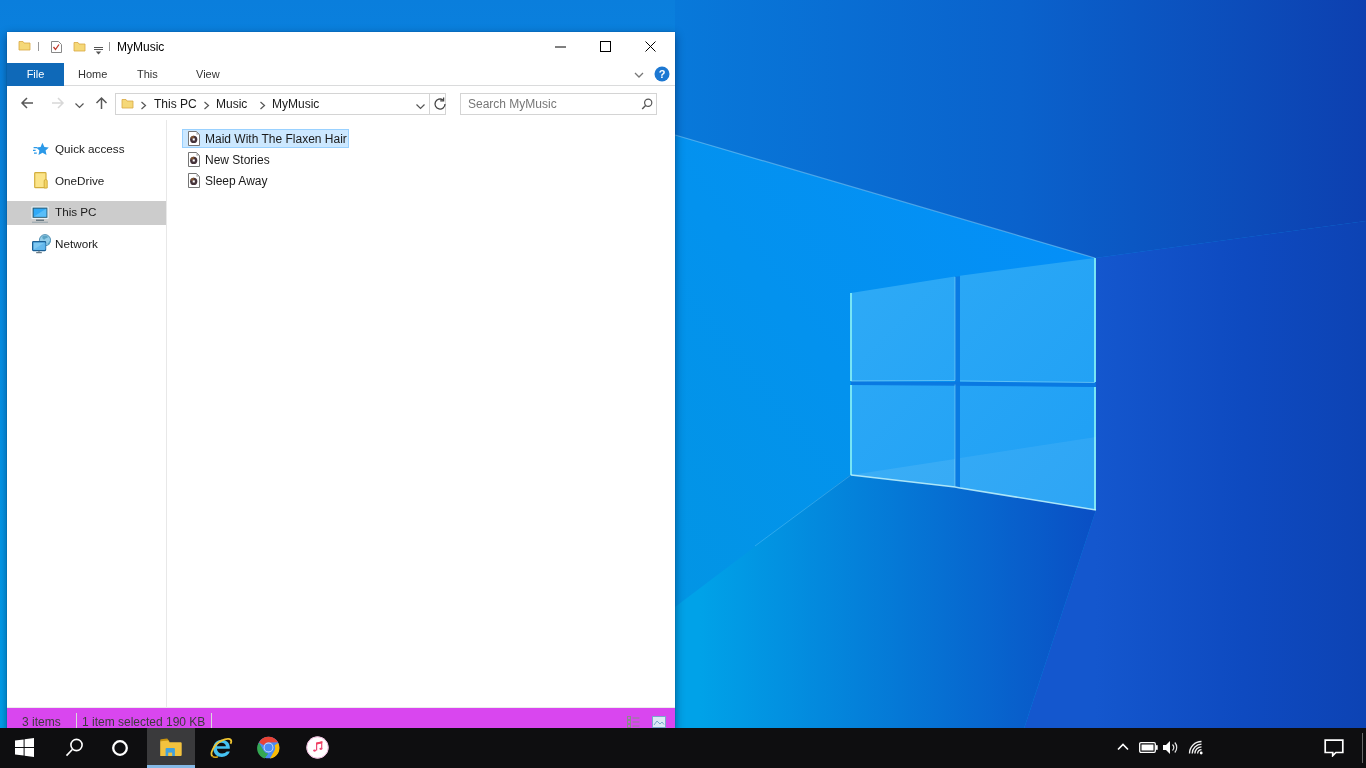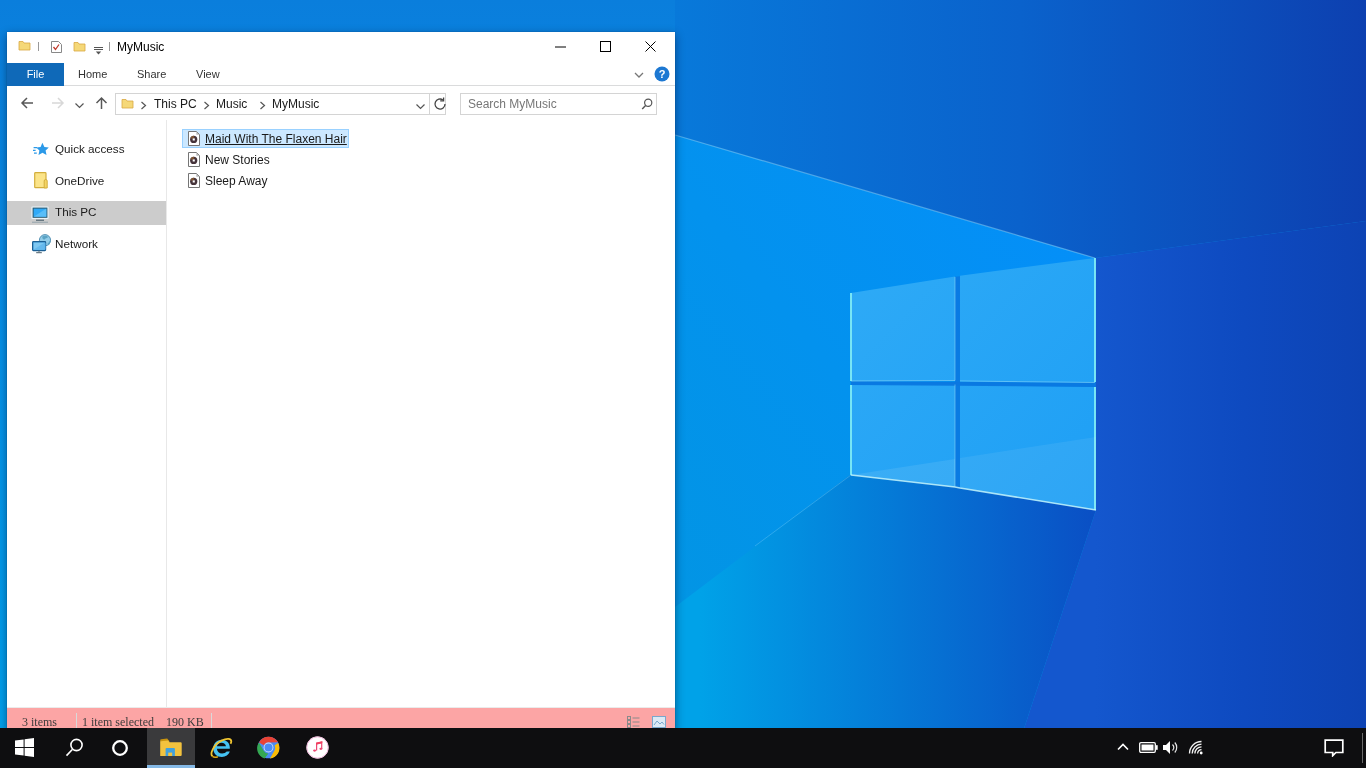--- a/index.html
+++ b/index.html
@@ -21,21 +21,21 @@
   #addr { position:absolute; left:0; top:54px; width:668px; height:34px; background:#fff; }
   .box { position:absolute; border:1px solid #d4d4d4; background:#fff; top:7px; height:22px; }
   
   #side { position:absolute; left:0; top:88px; width:159px; height:587px; background:#fff;text-decoration:underline; }
   #sidedivider { position:absolute; left:159px; top:88px; width:1px; height:587px; background:#e8e8e8; }
   .srow { position:absolute; left:0; width:159px; height:24px; }
   .srow .lbl { position:absolute; left:48px; top:4px; font-size:11.7px; color:#1a1a1a; }
   
   .frow { position:absolute; height:20px; font-size:12px; color:#1a1a1a; }
   
-  #status { position:absolute; left:0; top:675px; width:668px; height:27px; border-top:1px solid #ebebeb; background:#fca5a5; font-size:12px; color:#3b3b3b;font-family:Liberation Serif, serif; }
+  #status { position:absolute; left:0; top:675px; width:668px; height:27px; border-top:1px solid #ebebeb; background:#d946ef; font-size:12px; color:#3b3b3b; }
   
   #taskbar { position:absolute; left:0; top:728px; width:1366px; height:40px; background:#0e0e10; }
   #tb-exp { position:absolute; left:147px; top:0px; width:48px; height:40px; background:#3a3a3c; }
   #tb-exp-line { position:absolute; left:147px; top:37px; width:48px; height:3px; background:#85b9e6; }
 </style>
 </head>
 <body>
 
 <svg id="desktop" width="1366" height="768" viewBox="0 0 1366 768">
   <defs>
@@ -138,21 +138,21 @@
   <div class="cap" style="left:576px;"><svg width="45" height="29">
         <rect x="17.5" y="9.5" width="10" height="10" fill="none" stroke="#000" stroke-width="1"></rect>
       </svg></div>
   <div class="cap" style="left:621px;"><svg width="45" height="29">
         <path d="M17.5 9.5 l10 10 M27.5 9.5 l-10 10" stroke="#000" stroke-width="1"></path>
       </svg></div>
 
   <div id="tabs"></div>
   <div id="filetab" style="top:31px;">File</div>
   <div class="tab" style="left:71px; top:31px;">Home</div>
-  <div class="tab" style="left:130px; top:31px;">Share</div>
+  <div class="tab" style="left:130px; top:31px;">This</div>
   <div class="tab" style="left:189px; top:31px;">View</div>
   <div class="abs" style="left:625px; top:36px;"><svg width="14" height="14">
         <path d="M3 5 l4 4 4-4" fill="none" stroke="#777" stroke-width="1.3"></path>
       </svg></div>
   <div class="abs" style="left:647px; top:34px;"><svg width="16" height="16">
         <circle cx="8" cy="8" r="7.5" fill="#1d78d2"></circle>
         <text x="8" y="12" font-size="11" font-weight="bold" fill="#fff" text-anchor="middle" font-family="Liberation Sans">?</text>
       </svg></div>
 
   <div id="addr">
@@ -247,21 +247,21 @@
   <div class="frow" style="left:175px; top:97px; width:167px; height:19px; background:#cce8ff; border:1px solid #99d1ff;"></div>
   <div class="frow" style="left:181px; top:99px;">
     <svg width="12" height="15" viewBox="0 0 12 15">
         <path d="M0.5 0.5 h8 l3 3 v11 h-11 z" fill="#fff" stroke="#757575" stroke-width="1"></path>
         <path d="M8.3 0.6 l3.1 3.1 h-3.1 z" fill="#b9b9b9"></path>
         <circle cx="5.7" cy="8.4" r="3.6" fill="#45333a"></circle>
         <path d="M2.6 6.6 a3.6 3.6 0 0 1 3.4 -1.8 l0.3 1.8 -2.4 1.4 z" fill="#8a5a30" opacity="0.85"></path>
         <rect x="4.7" y="7.4" width="2.1" height="2.1" fill="#fff"></rect>
       </svg>
   </div>
-  <div class="frow" style="left:198px; top:100px;text-decoration:underline;">Maid With The Flaxen Hair</div>
+  <div class="frow" style="left:198px; top:100px;">Maid With The Flaxen Hair</div>
   <div class="frow" style="left:181px; top:120px;">
     <svg width="12" height="15" viewBox="0 0 12 15">
         <path d="M0.5 0.5 h8 l3 3 v11 h-11 z" fill="#fff" stroke="#757575" stroke-width="1"></path>
         <path d="M8.3 0.6 l3.1 3.1 h-3.1 z" fill="#b9b9b9"></path>
         <circle cx="5.7" cy="8.4" r="3.6" fill="#45333a"></circle>
         <path d="M2.6 6.6 a3.6 3.6 0 0 1 3.4 -1.8 l0.3 1.8 -2.4 1.4 z" fill="#8a5a30" opacity="0.85"></path>
         <rect x="4.7" y="7.4" width="2.1" height="2.1" fill="#fff"></rect>
       </svg>
   </div>
   <div class="frow" style="left:198px; top:121px;">New Stories</div>

